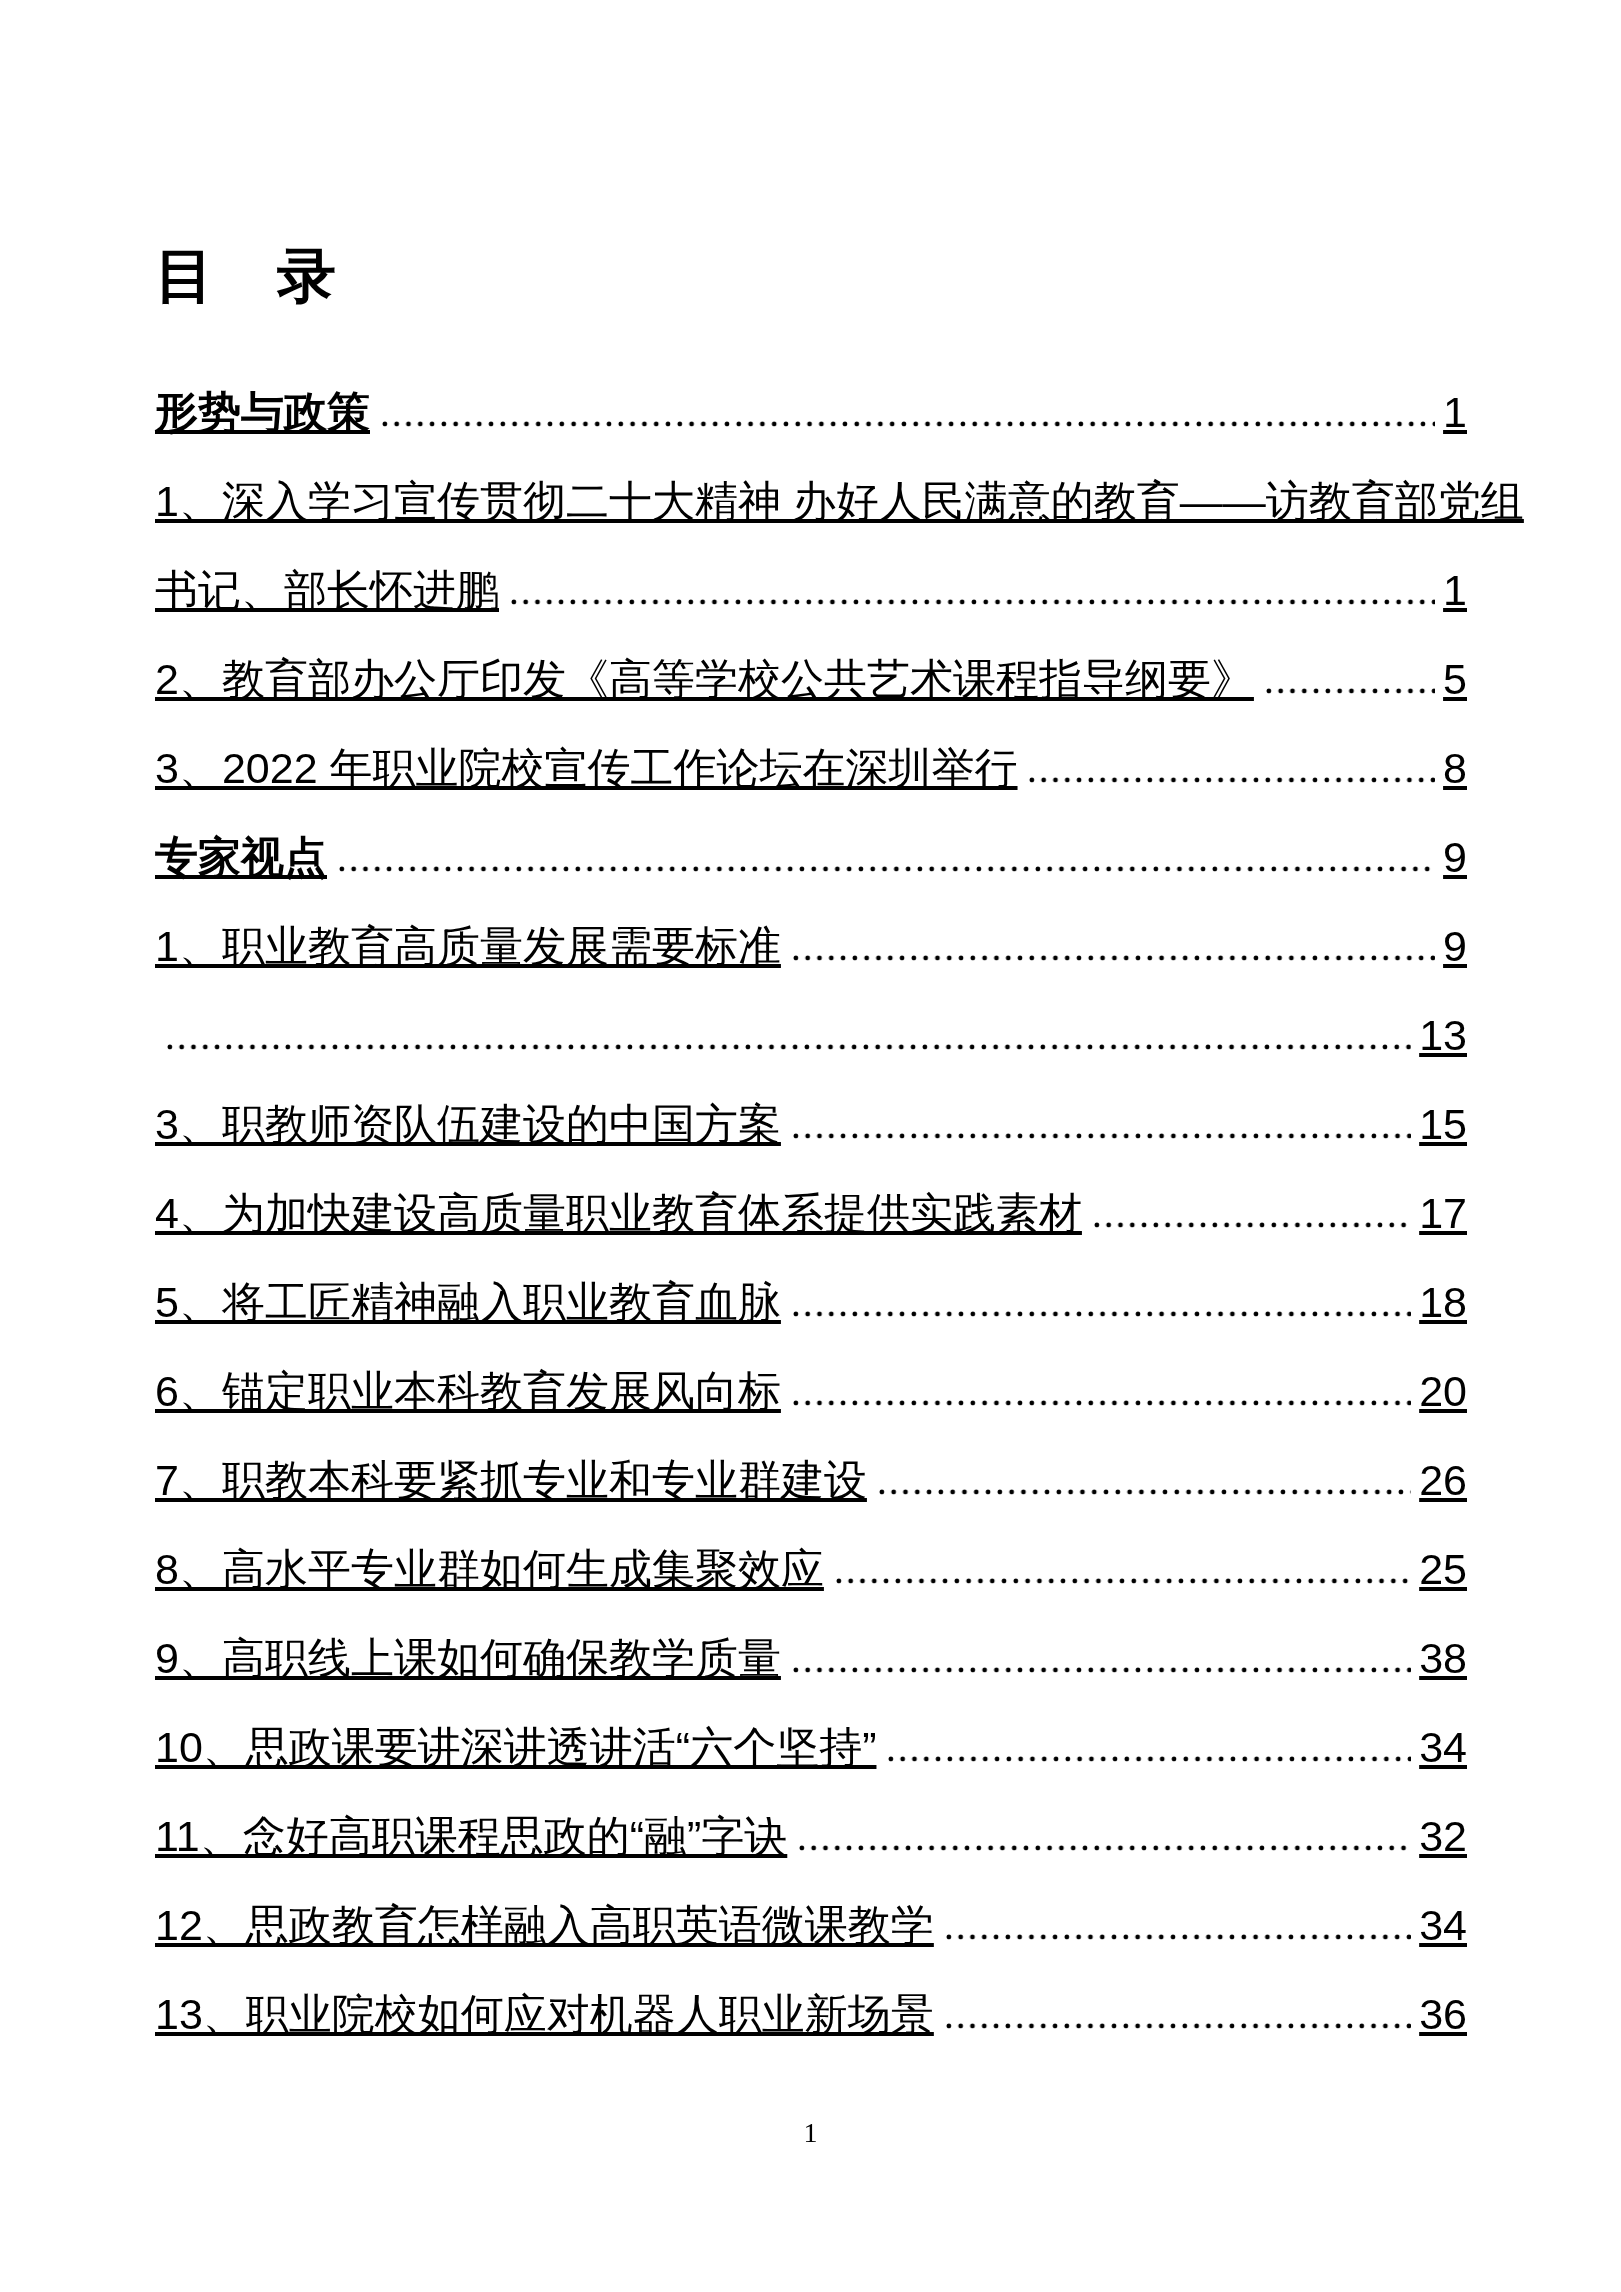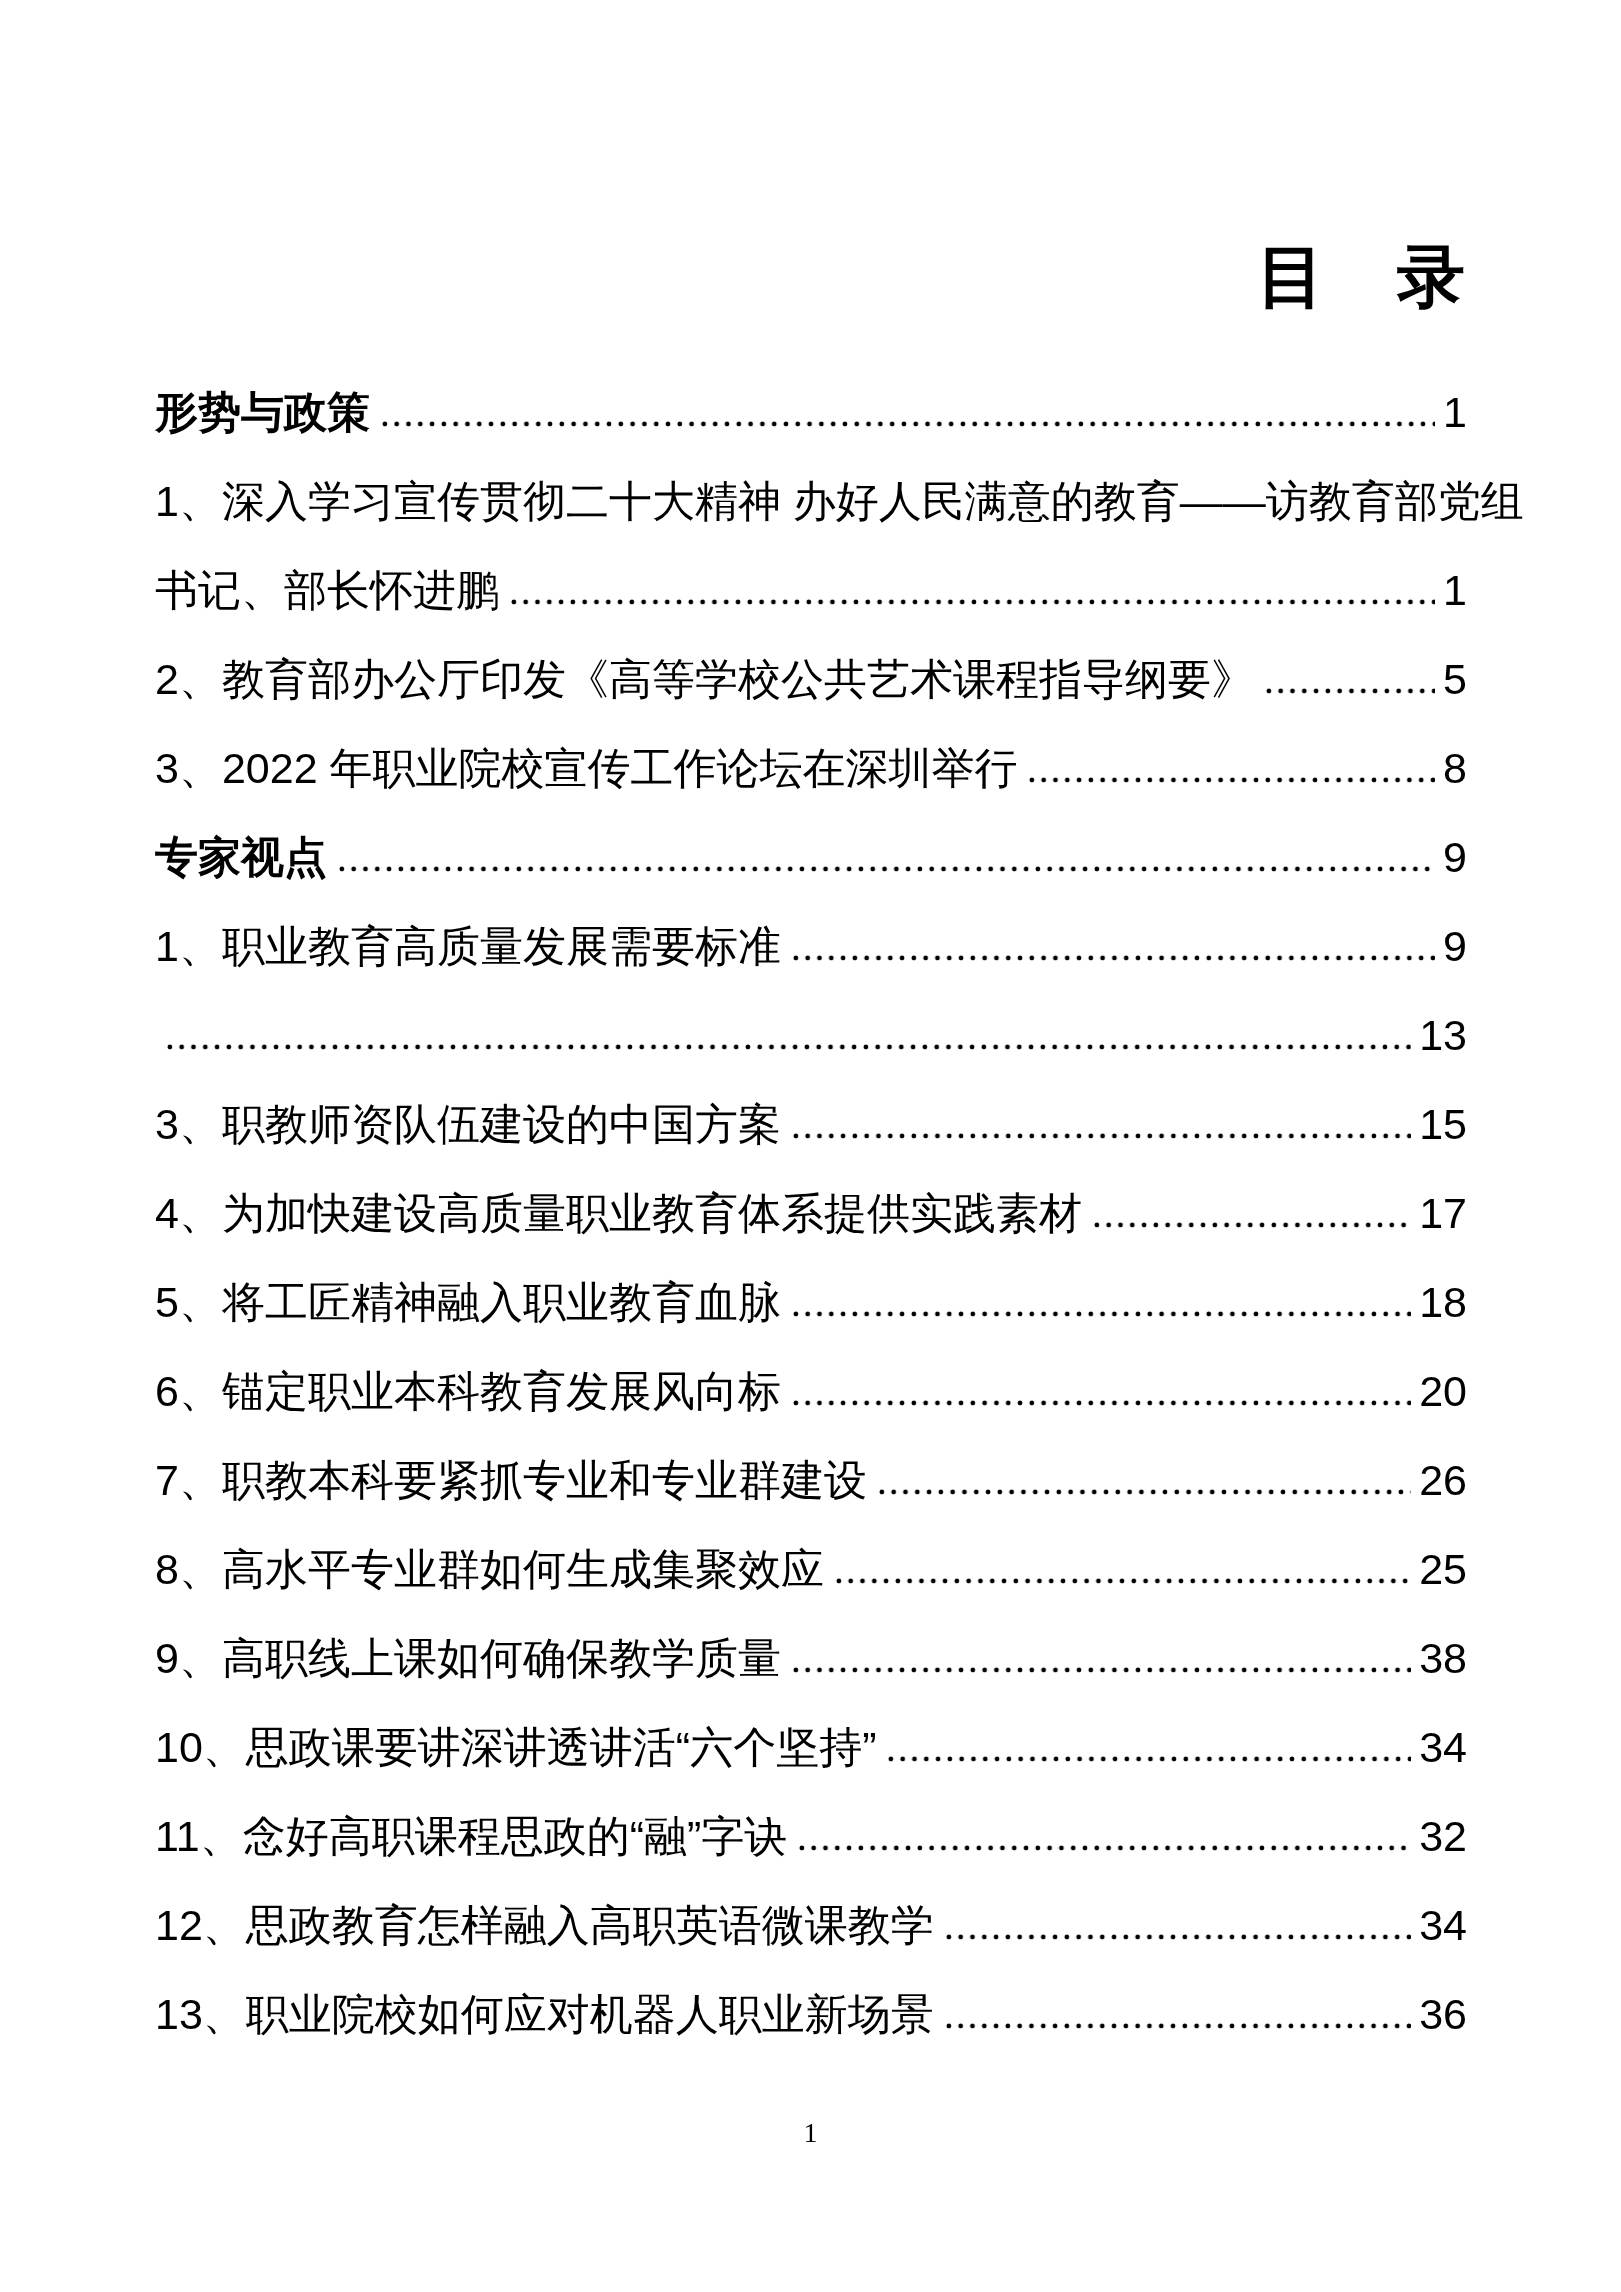--- a/index.html
+++ b/index.html
@@ -17,29 +17,30 @@
     overflow: hidden;
   }
   .content {
     position: absolute;
     left: 155px;
     top: 0;
     width: 1312px;
   }
   .doc-title {
     margin-top: 241px;
-    text-align: right;
-    font-size: 68px;
+    text-align: left;
+    font-size: 59px;
     font-weight: bold;
     line-height: 71px;
     letter-spacing: 2px;
     white-space: pre;
   }
   .toc {
     margin-top: 56px;
+    text-decoration: underline;
   }
   .toc-row {
     display: flex;
     align-items: baseline;
     font-size: 43px;
     line-height: 89px;
     height: 89px;
     white-space: nowrap;
   }
   .toc-row.bold .toc-text { font-weight: bold; }

